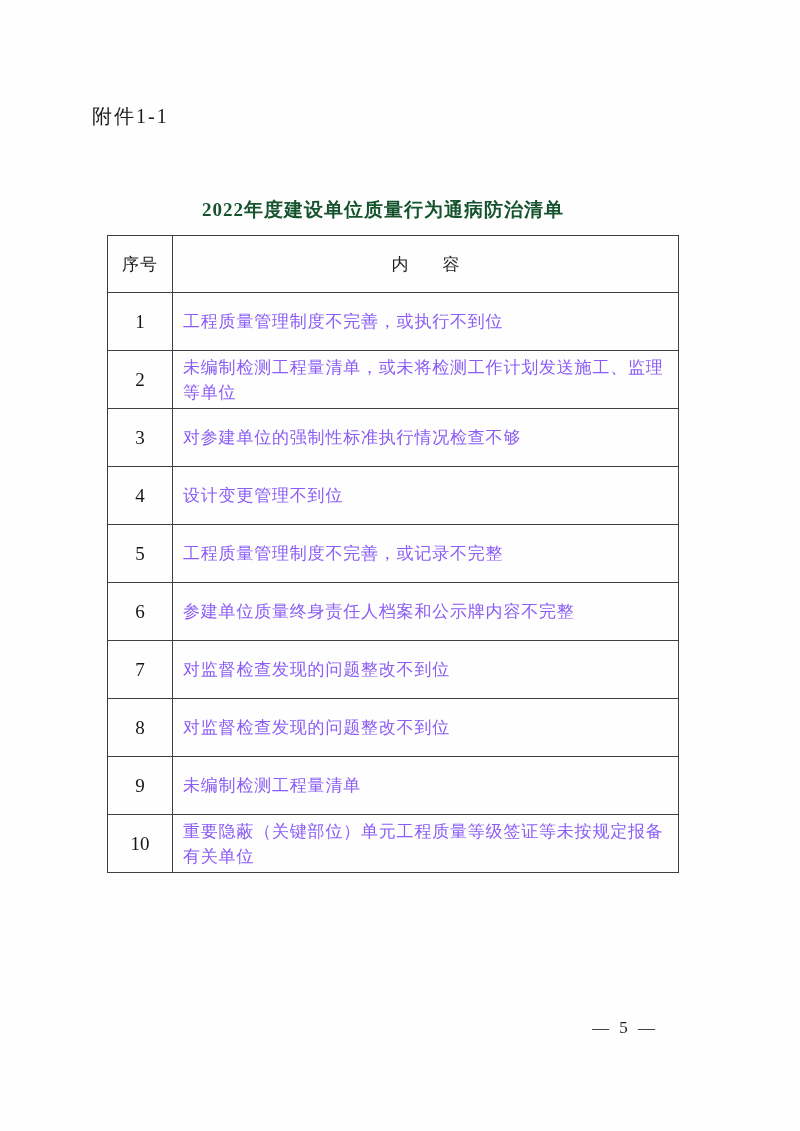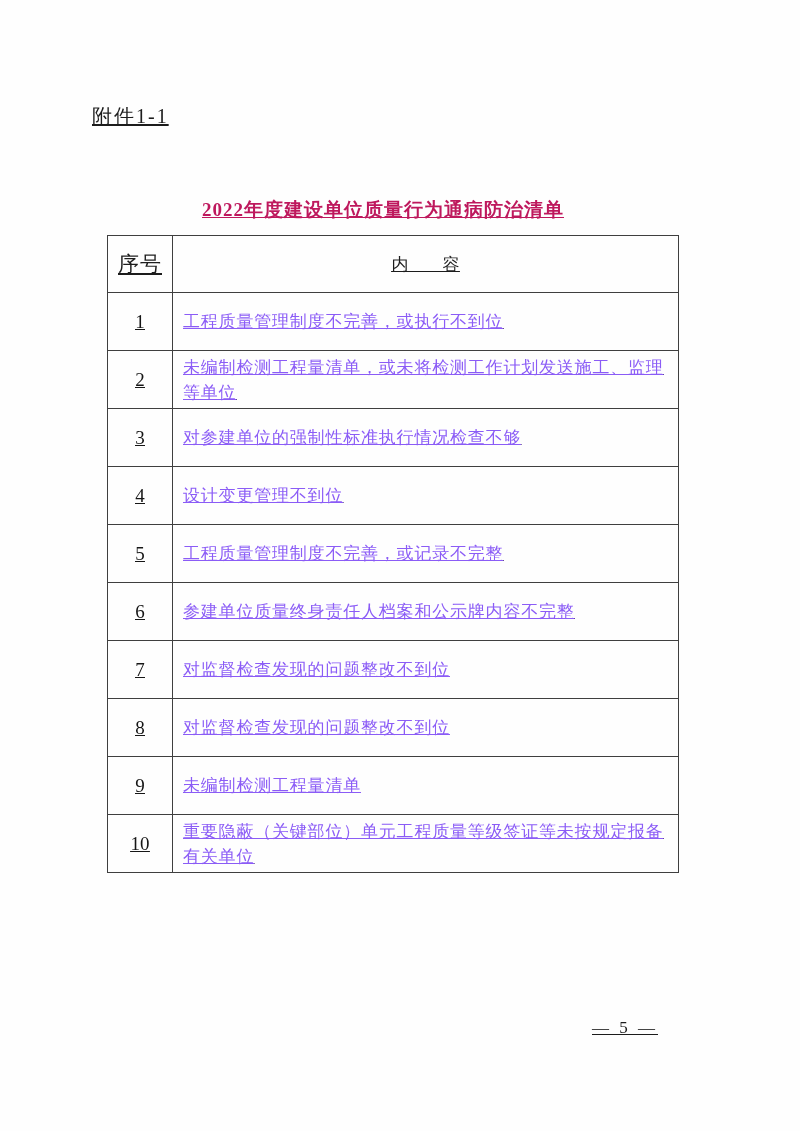--- a/index.html
+++ b/index.html
@@ -1,15 +1,15 @@
 <!DOCTYPE html>
 <html><head>
 <meta charset="utf-8">
 <style>
-  * { margin: 0; padding: 0; box-sizing: border-box; text-decoration: underline; }
+  * { margin: 0; padding: 0; box-sizing: border-box; }
   html, body { background: #e8e8e8; }
   .page {
     position: relative;
     width: 800px;
     height: 1131px;
     background: #fefefe;
     font-family: "Liberation Serif", "DejaVu Serif", serif;
     color: #1c1c1c;
     overflow: hidden;
   }
@@ -24,42 +24,42 @@
   }
   .doc-title {
     position: absolute;
     left: 88px;
     top: 197px;
     width: 590px;
     text-align: center;
     font-size: 19px;
     font-weight: bold;
     letter-spacing: 1px;
-    color: #be185d;
+    color: #14532d;
   }
   table.list-table {
     position: absolute;
     left: 107px;
     top: 235px;
     width: 572px;
     border-collapse: collapse;
     table-layout: fixed;
     background: #fefefe;
   }
   table.list-table th,
   table.list-table td {
     border: 1px solid #3f3f3f;
     vertical-align: middle;
   }
   col.col-index { width: 65px; }
   tr.header-row { height: 57px; }
   tr.body-row { height: 58px; }
   th.index-header {
     font-weight: normal;
-    font-size: 21px;
+    font-size: 17px;
     text-align: center;
     letter-spacing: 1px;
   }
   th.content-header {
     font-weight: normal;
     font-size: 17px;
     text-align: center;
     white-space: pre;
   }
   td.index-cell {

